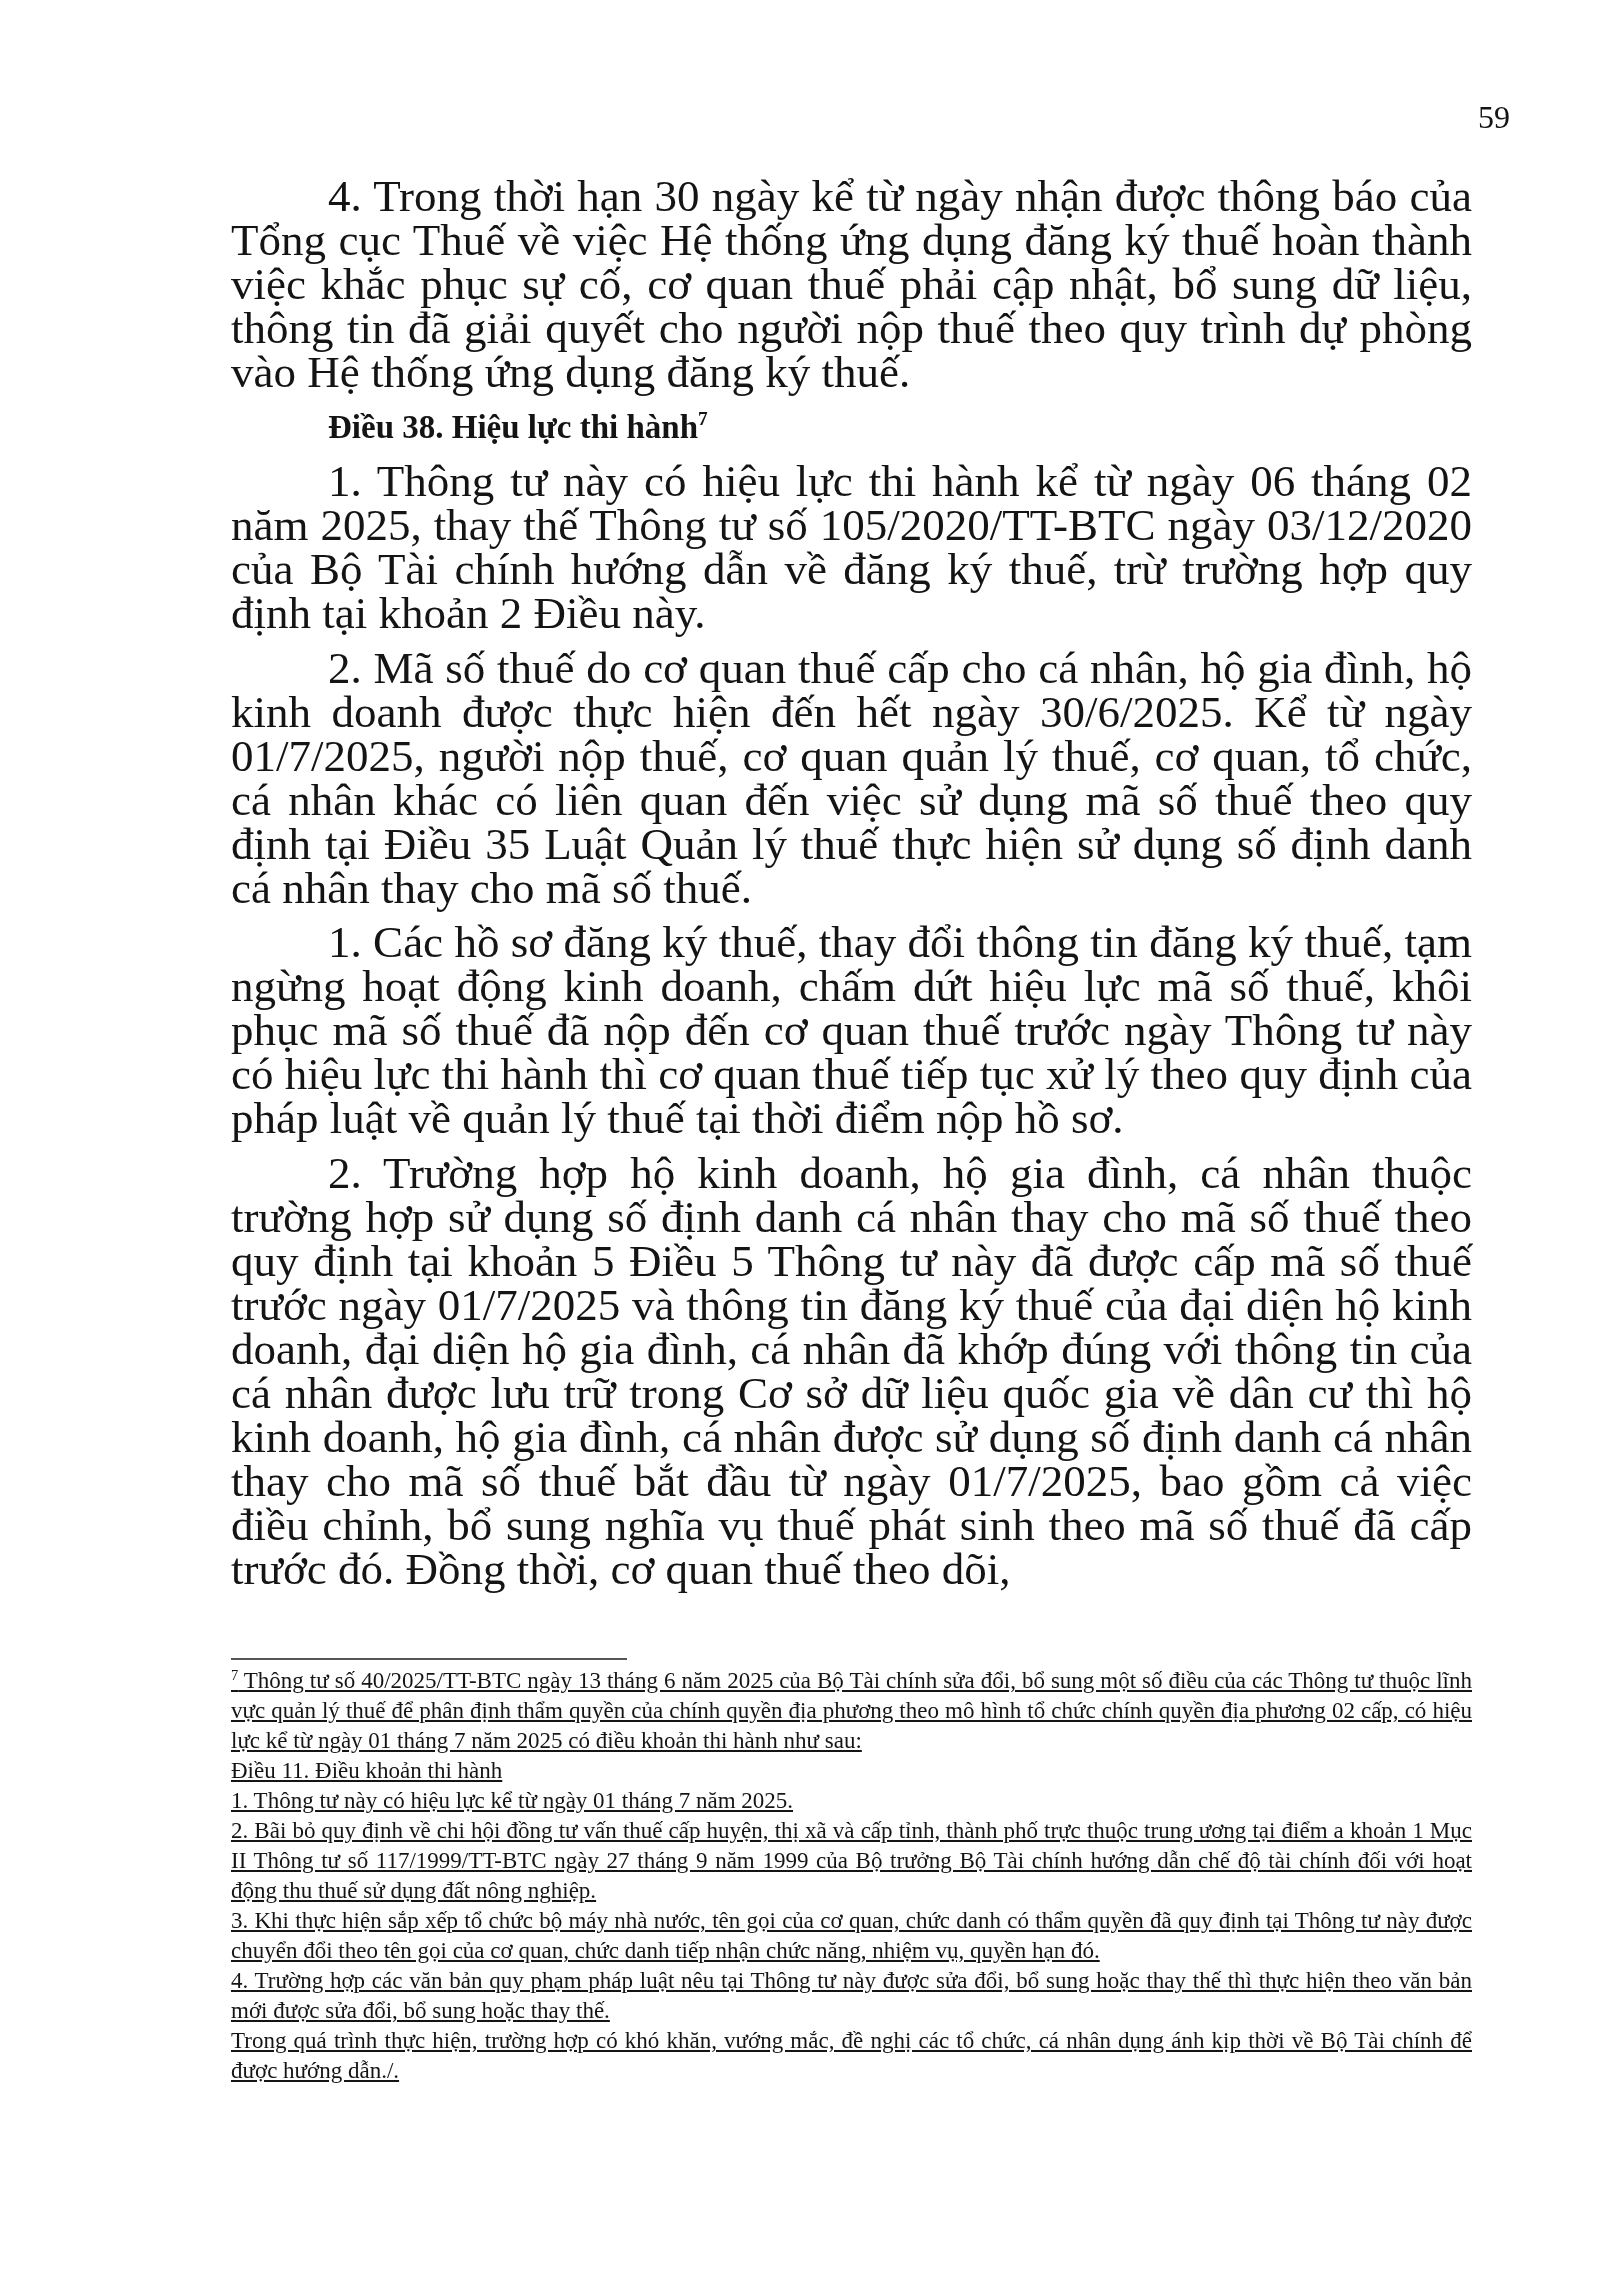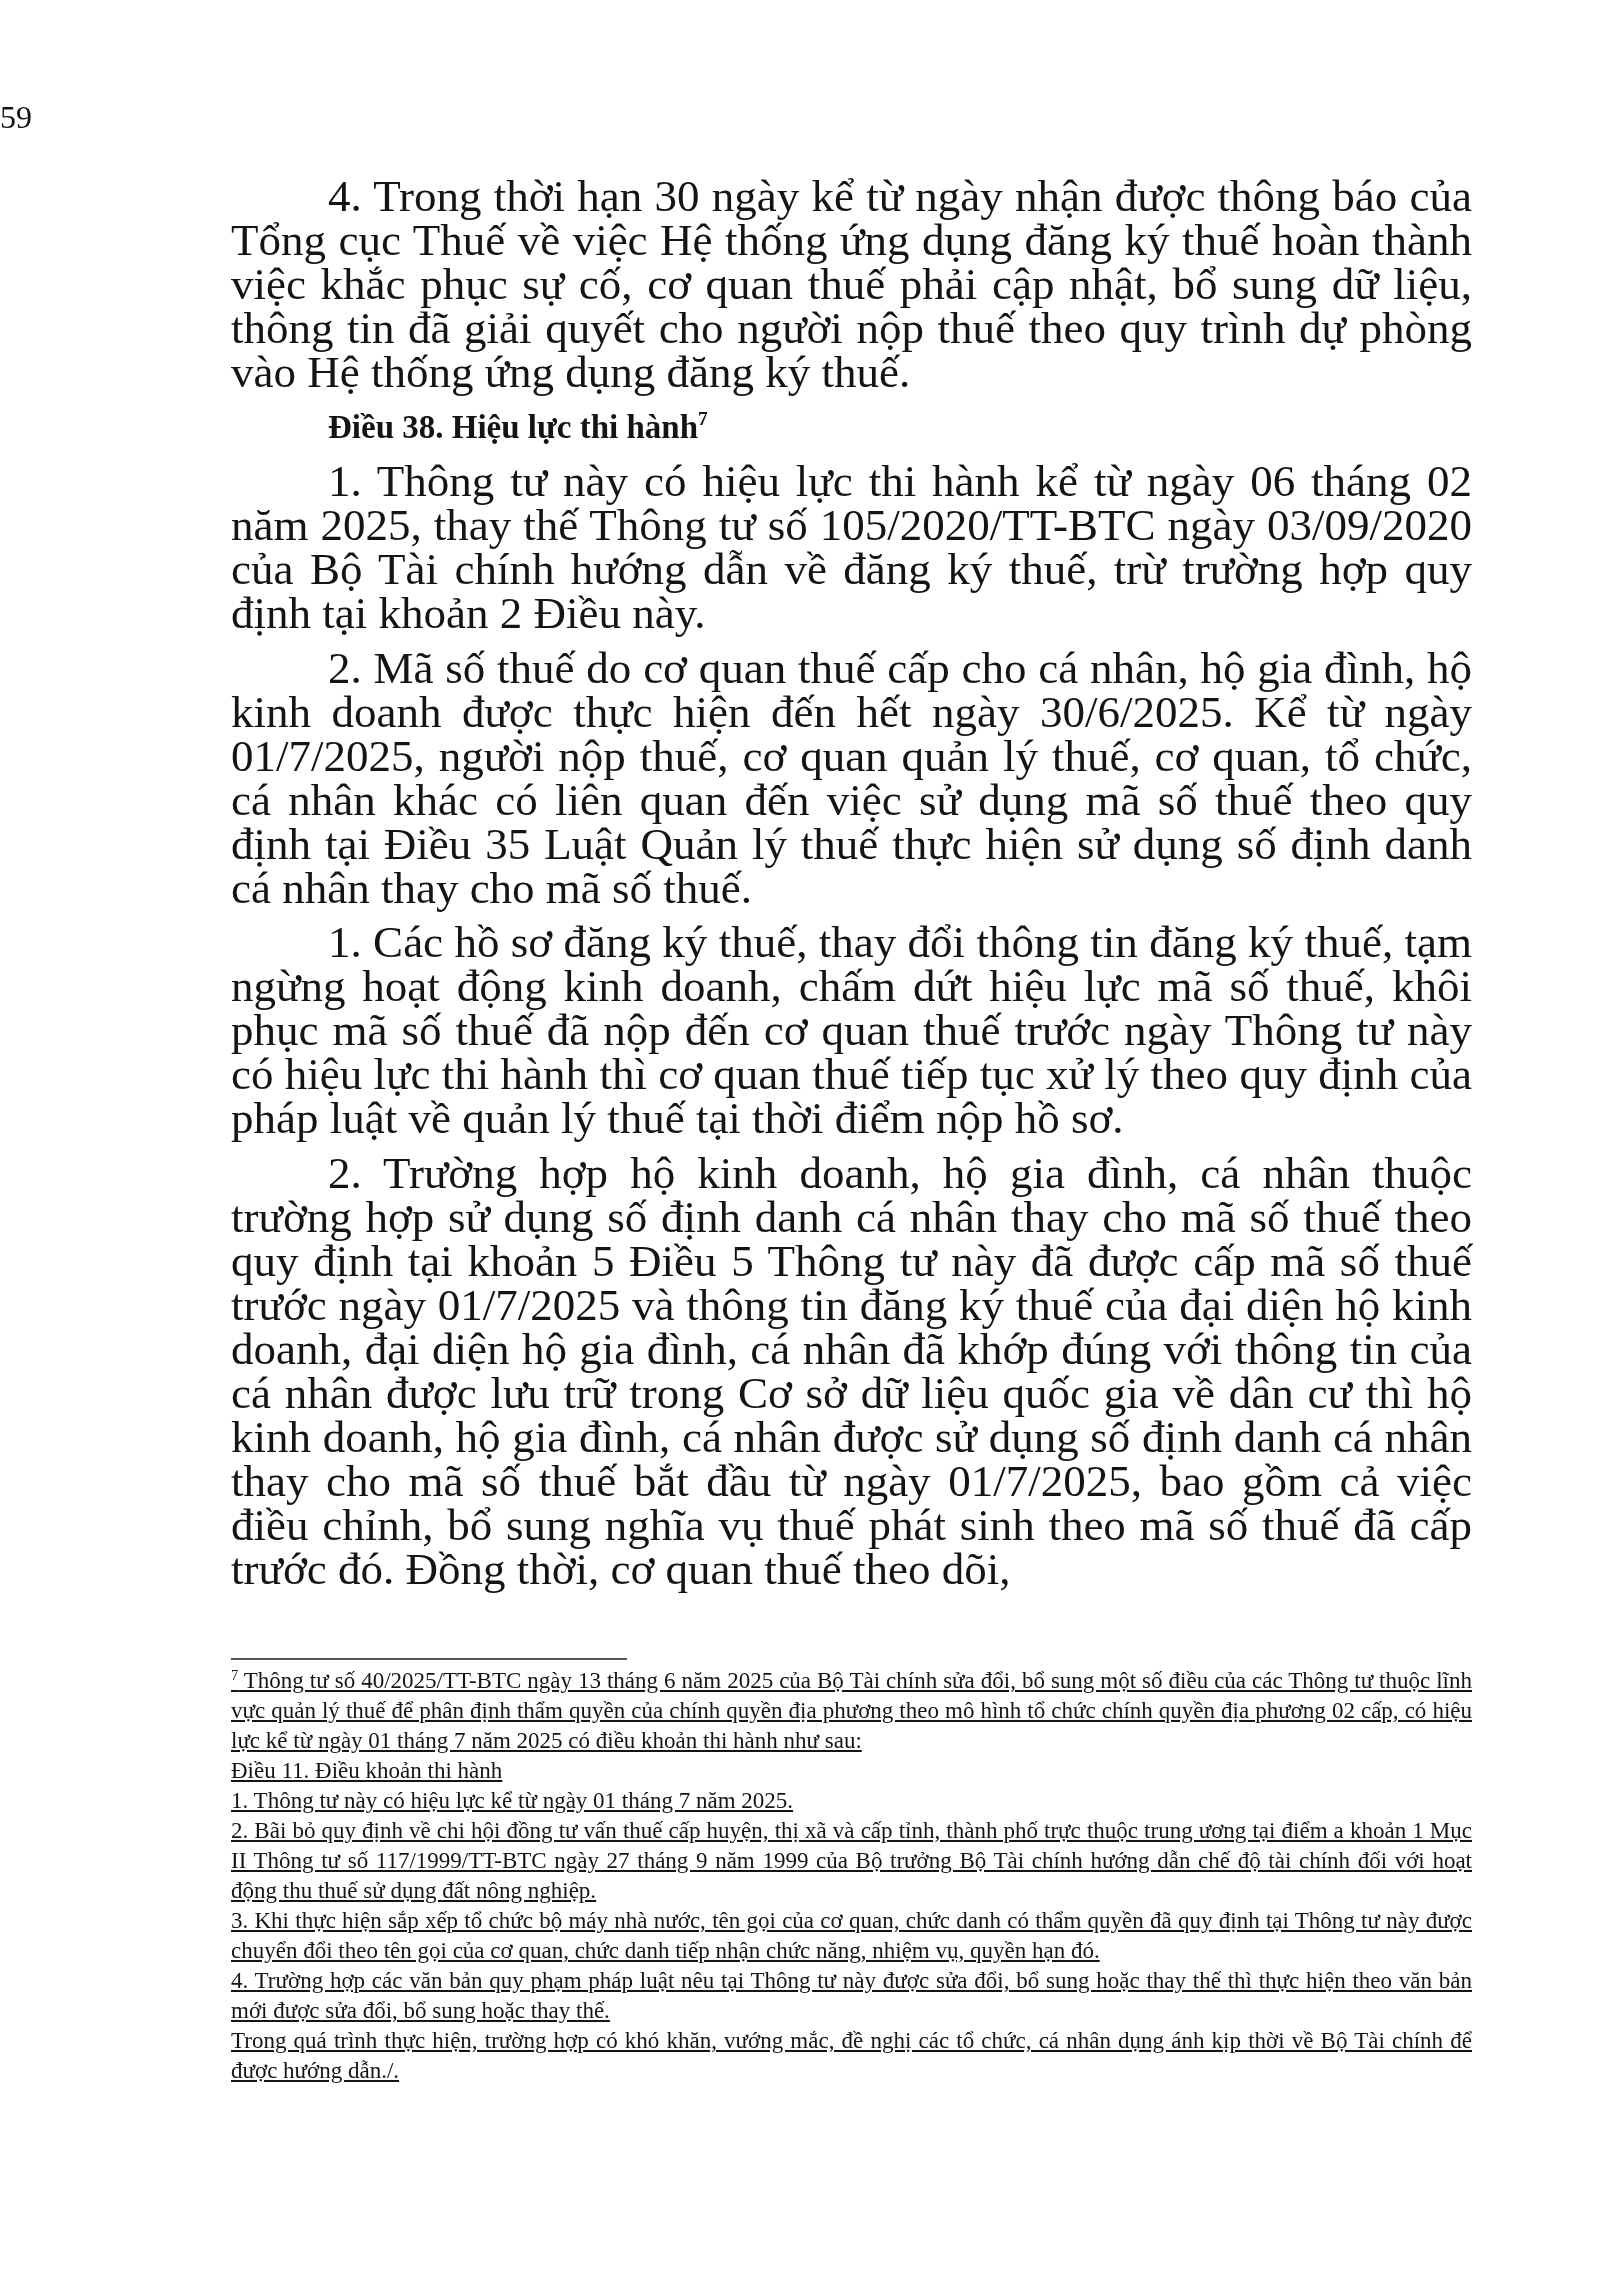--- a/index.html
+++ b/index.html
@@ -13,21 +13,21 @@
     position: relative;
     overflow: hidden;
     font-family: "Liberation Serif", "DejaVu Serif", serif;
     color: #141414;
   }
   .page-number {
     position: absolute;
     top: 95px;
     left: 0;
     width: 1510px;
-    text-align: left;
+    text-align: right;
     font-size: 32px;
     line-height: 44px;
   }
   .body-text {
     position: absolute;
     top: 174px;
     left: 231px;
     width: 1241px;
   }
   .para {
@@ -79,21 +79,21 @@
 </style>
 </head>
 <body>
 
 <div class="page-number">59</div>
 
 <div class="body-text">
   <p class="para">4. Trong thời hạn 30 ngày kể từ ngày nhận được thông báo của Tổng cục Thuế về việc Hệ thống ứng dụng đăng ký thuế hoàn thành việc khắc phục sự cố, cơ quan thuế phải cập nhật, bổ sung dữ liệu, thông tin đã giải quyết cho người nộp thuế theo quy trình dự phòng vào Hệ thống ứng dụng đăng ký thuế.</p>
 
   <p class="heading"><span>Điều 38. Hiệu lực thi hành</span><sup>7</sup></p>
-  <p class="para">1. Thông tư này có hiệu lực thi hành kể từ ngày 06 tháng 02 năm 2025, thay thế Thông tư số 105/2020/TT-BTC ngày 03/09/2020 của Bộ Tài chính hướng dẫn về đăng ký thuế, trừ trường hợp quy định tại khoản 2 Điều này.</p>
+  <p class="para">1. Thông tư này có hiệu lực thi hành kể từ ngày 06 tháng 02 năm 2025, thay thế Thông tư số 105/2020/TT-BTC ngày 03/12/2020 của Bộ Tài chính hướng dẫn về đăng ký thuế, trừ trường hợp quy định tại khoản 2 Điều này.</p>
   <p class="para">2. Mã số thuế do cơ quan thuế cấp cho cá nhân, hộ gia đình, hộ kinh doanh được thực hiện đến hết ngày 30/6/2025. Kể từ ngày 01/7/2025, người nộp thuế, cơ quan quản lý thuế, cơ quan, tổ chức, cá nhân khác có liên quan đến việc sử dụng mã số thuế theo quy định tại Điều 35 Luật Quản lý thuế thực hiện sử dụng số định danh cá nhân thay cho mã số thuế.</p>
 
   <p class="para">1. Các hồ sơ đăng ký thuế, thay đổi thông tin đăng ký thuế, tạm ngừng hoạt động kinh doanh, chấm dứt hiệu lực mã số thuế, khôi phục mã số thuế đã nộp đến cơ quan thuế trước ngày Thông tư này có hiệu lực thi hành thì cơ quan thuế tiếp tục xử lý theo quy định của pháp luật về quản lý thuế tại thời điểm nộp hồ sơ.</p>
   <p class="para">2. Trường hợp hộ kinh doanh, hộ gia đình, cá nhân thuộc trường hợp sử dụng số định danh cá nhân thay cho mã số thuế theo quy định tại khoản 5 Điều 5 Thông tư này đã được cấp mã số thuế trước ngày 01/7/2025 và thông tin đăng ký thuế của đại diện hộ kinh doanh, đại diện hộ gia đình, cá nhân đã khớp đúng với thông tin của cá nhân được lưu trữ trong Cơ sở dữ liệu quốc gia về dân cư thì hộ kinh doanh, hộ gia đình, cá nhân được sử dụng số định danh cá nhân thay cho mã số thuế bắt đầu từ ngày 01/7/2025, bao gồm cả việc điều chỉnh, bổ sung nghĩa vụ thuế phát sinh theo mã số thuế đã cấp trước đó. Đồng thời, cơ quan thuế theo dõi,</p>
 </div>
 
 <div class="footnote-rule"></div>
 
 <div class="footnotes">
   <p class="fn-line"><sup>7</sup><span> Thông tư số 40/2025/TT-BTC ngày 13 tháng 6 năm 2025 của Bộ Tài chính sửa đổi, bổ sung một số điều của các Thông tư thuộc lĩnh vực quản lý thuế để phân định thẩm quyền của chính quyền địa phương theo mô hình tổ chức chính quyền địa phương 02 cấp, có hiệu lực kể từ ngày 01 tháng 7 năm 2025 có điều khoản thi hành như sau:</span></p>

